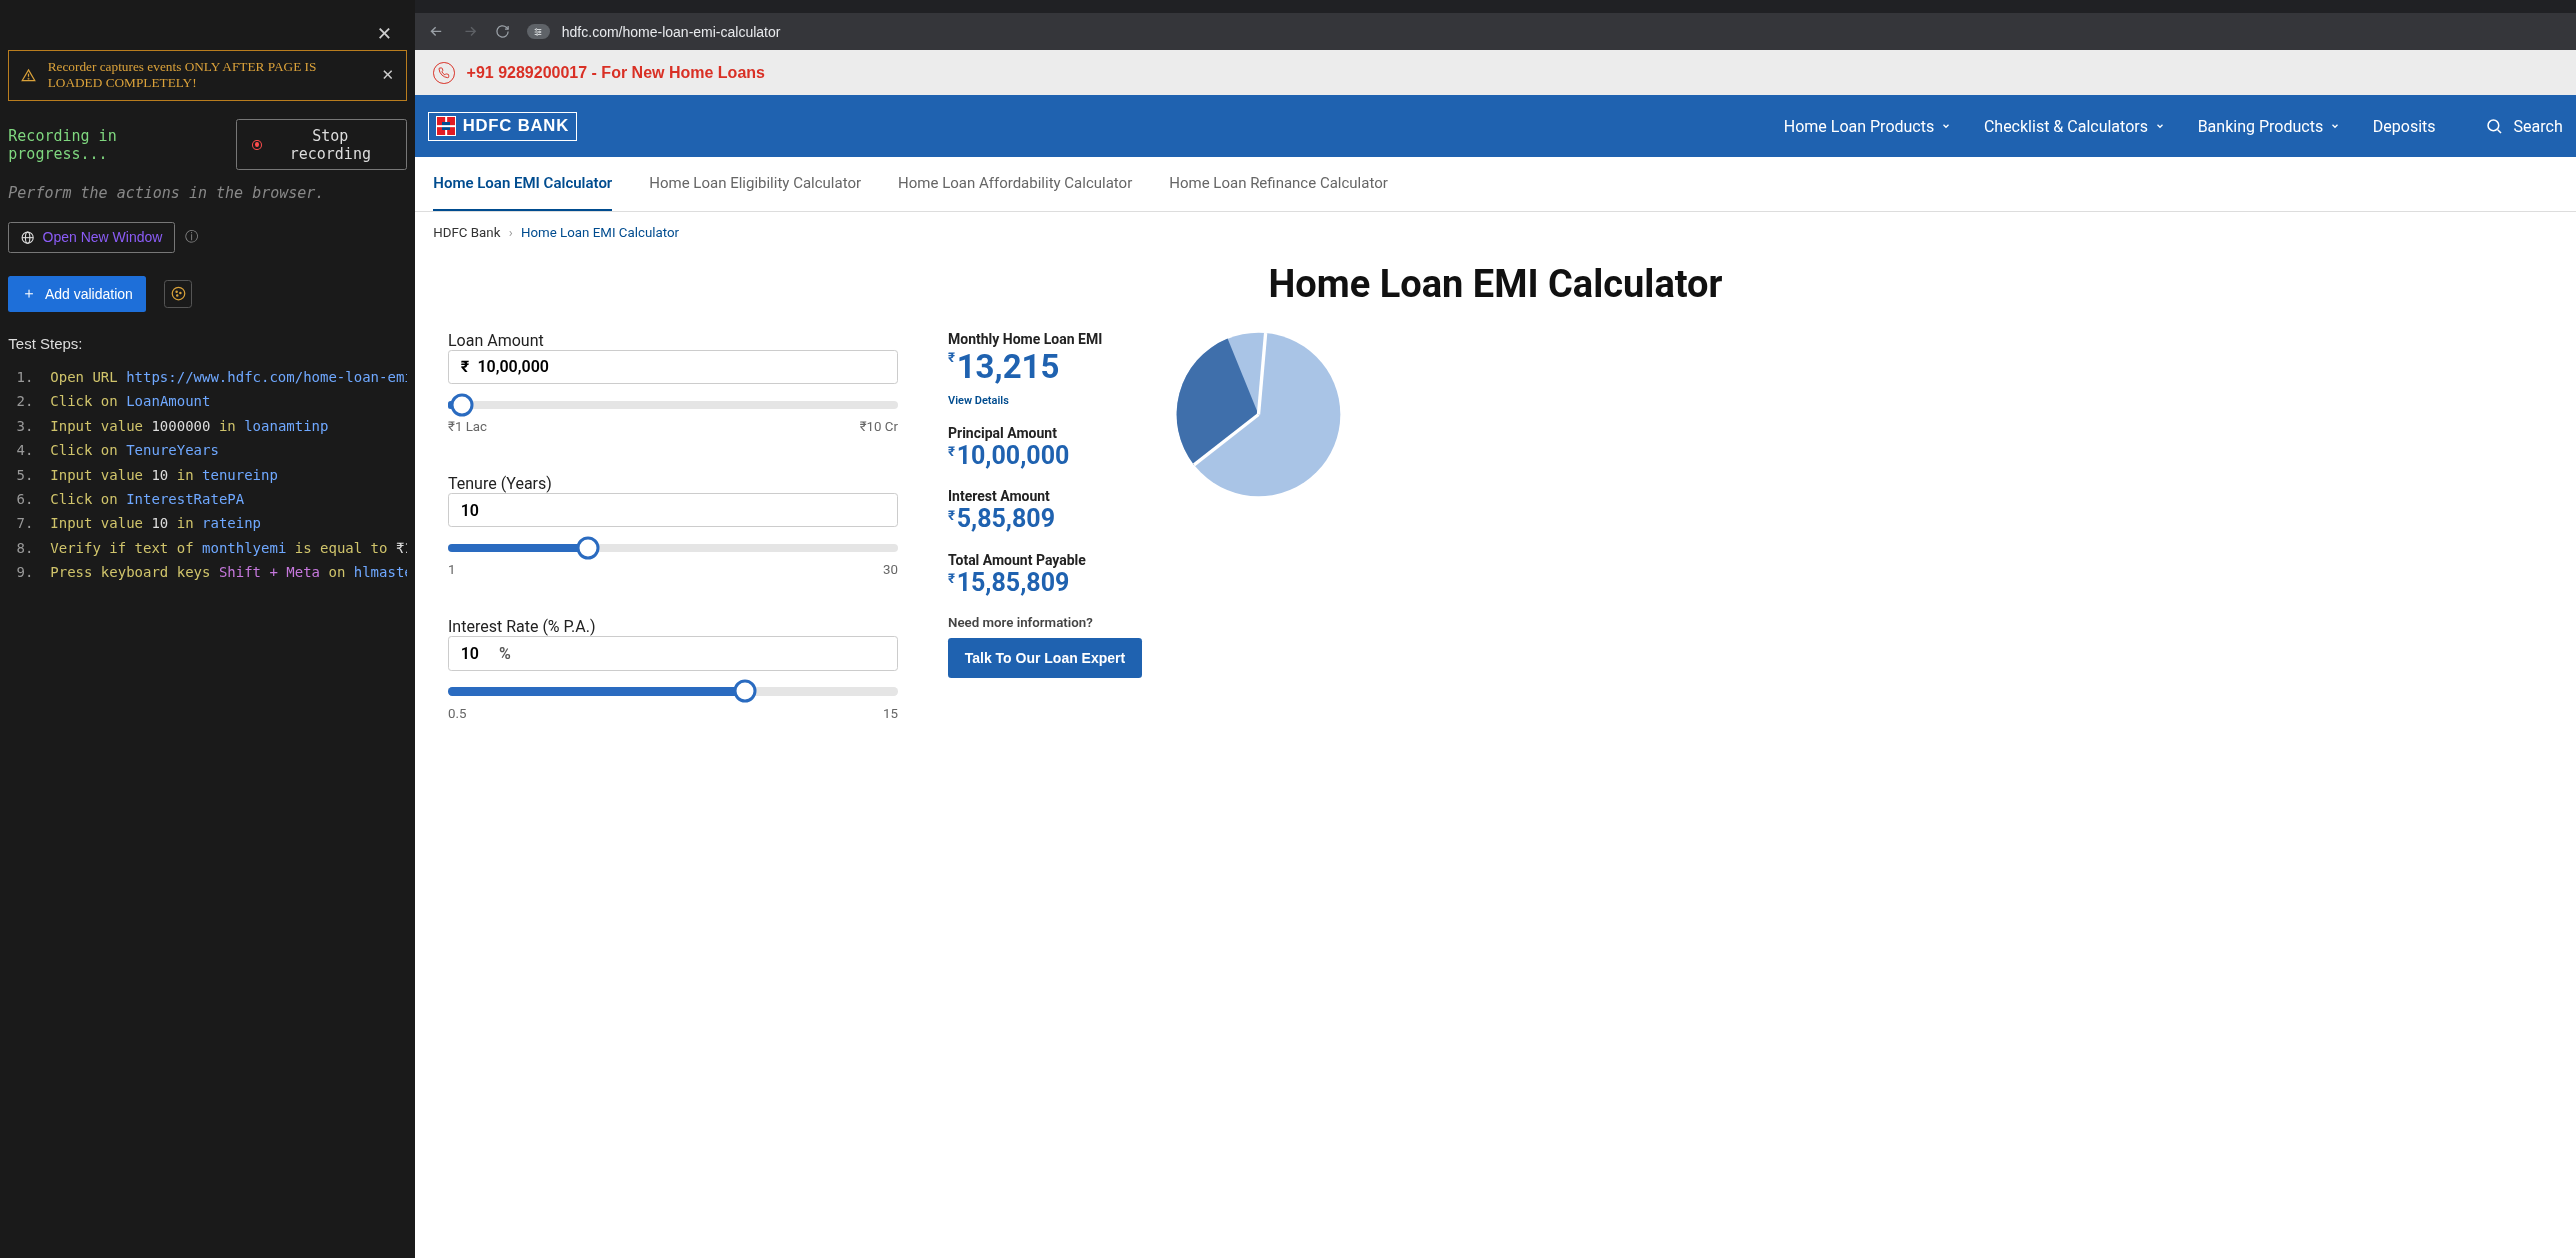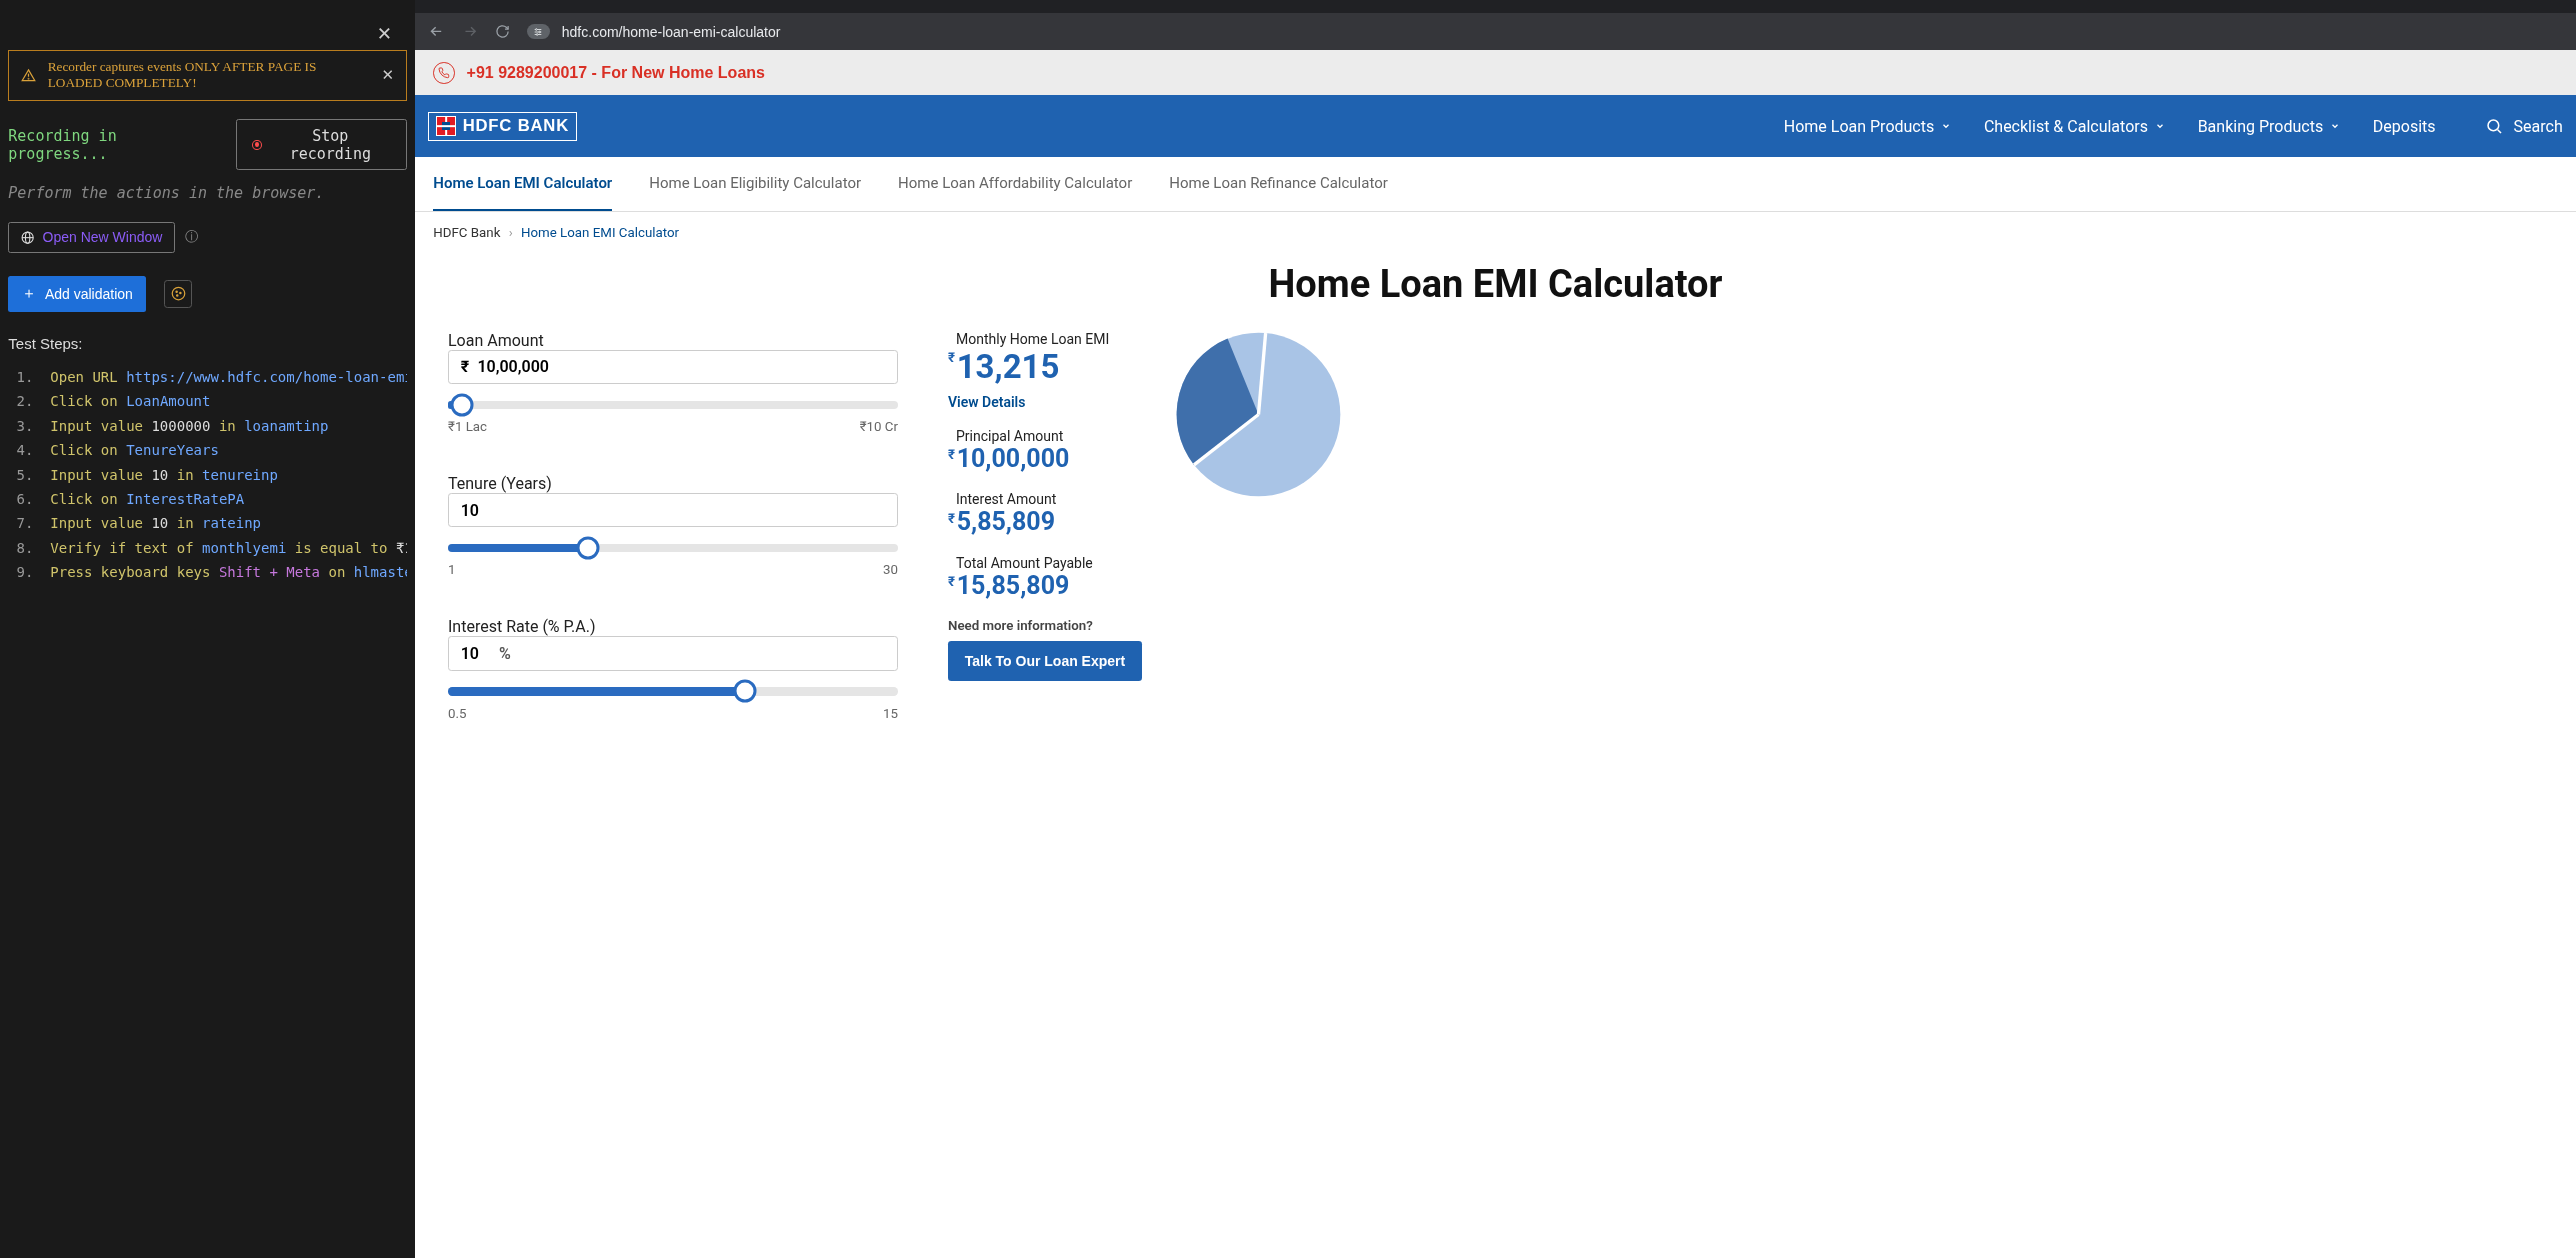--- a/index.html
+++ b/index.html
@@ -71,25 +71,25 @@
   .field-label { font-size: 16px; color: #222; }
   .valbox { border: 0.8px solid #ccc; border-radius: 3.3px; padding: 6.7px 11.7px; font-size: 16px; font-weight: 600; min-width: 58px; text-align: center; display: flex; align-items: center; gap: 8.3px; }
   .valbox .rs { font-weight: 700; }
   .slider { position: relative; height: 8.3px; background: #e5e5e5; border-radius: 4.2px; }
   .slider .fill { position: absolute; left: 0; top: 0; bottom: 0; background: #2a6bc0; border-radius: 4.2px; }
   .slider .thumb { position: absolute; top: 50%; width: 23px; height: 23px; background: #fff; border: 3.3px solid #2a6bc0; border-radius: 50%; transform: translate(-50%, -50%); cursor: pointer; }
   .range-lbls { display: flex; justify-content: space-between; font-size: 13.3px; color: #666; margin-top: 10px; }
 
   .results { flex: 1; display: flex; gap: 33px; }
   .rescol { display: flex; flex-direction: column; gap: 18.3px; }
-  .rlabel { font-size: 14px; font-weight: 400; color: #222; margin-left: 8px; }
+  .rlabel { font-size: 14px; font-weight: 700; color: #222; }
   .rval { font-size: 25px; font-weight: 700; color: #1f62b0; display: flex; align-items: flex-start; }
   .rval.big { font-size: 33px; }
   .rval .rup { font-size: 13.3px; margin-top: 3.3px; margin-right: 1.7px; }
-  .viewdet { color: #004c8f; font-size: 14px; font-weight: 600; cursor: pointer; }
+  .viewdet { color: #004c8f; font-size: 11px; font-weight: 600; cursor: pointer; }
   .needmore { font-size: 13.3px; color: #444; font-weight: 600; }
   .cta { background: #1f62b0; color: #fff; border: none; padding: 11.7px 16.7px; font-size: 14px; font-weight: 600; border-radius: 3.3px; cursor: pointer; align-self: flex-start; }
 
   .pie { width: 167px; height: 167px; flex-shrink: 0; }
 </style>
 </head>
 <body>
 
 <div class="recorder-panel">
   <span class="recorder-close">✕</span>

